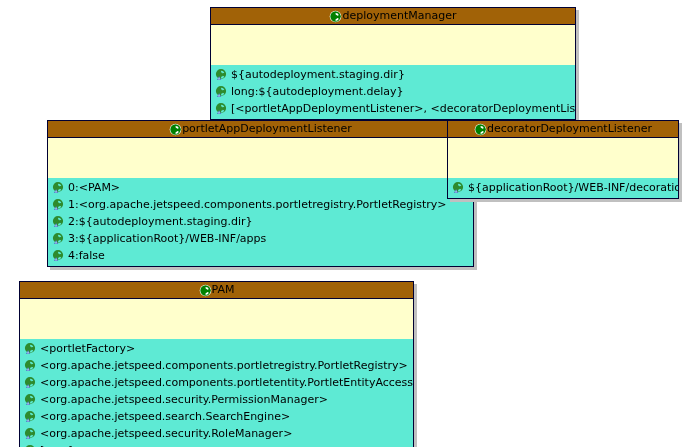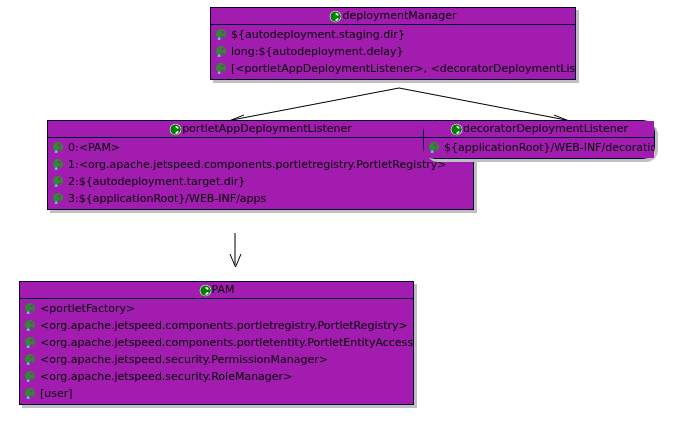--- a/index.html
+++ b/index.html
@@ -40,35 +40,36 @@
     background: #ffffcc;
     box-shadow: 3px 3px 0 0 #c0c0c0;
   }
 
   .node-title {
     box-sizing: border-box;
     height: 17px;
     line-height: 16px;
     text-align: center;
     border-bottom: 1px solid #000033;
-    background: #a21caf;
+    background: #a16207;
     font-size: 11px;
     color: #000000;
     white-space: nowrap;
     overflow: hidden;
     padding: 0 4px;
   }
   .node-title .title-text {
     display: inline-block;
     vertical-align: middle;
   }
 
   .node-attrs {
     padding: 1px 0 2px 0;
-    background: #a21caf;
+    background: #5eead4;
+    margin-top: 40px;
   }
 
   .attr-row {
     display: flex;
     align-items: center;
     height: 17px;
     padding-left: 4px;
     font-size: 11px;
     color: #000000;
     white-space: nowrap;
@@ -199,37 +200,48 @@
       </div>
       <div class="attr-row">
         <span class="icon-attr">
           <svg width="13" height="13" viewBox="0 0 13 13">
             <path d="M6.0 0.9 A5.1 5.1 0 1 0 6.0 11.1 A5.1 5.1 0 1 0 6.0 0.9 Z M6.1 2.7 A3.3 3.3 0 0 1 9.3 4.8 L7.8 5.5 A1.8 1.8 0 0 0 6.1 4.4 A1.8 1.8 0 0 0 6.1 8.8 A1.8 1.8 0 0 0 7.8 7.7 L9.3 8.4 A3.3 3.3 0 0 1 6.1 10.5 Z" fill="#2e8b2e"></path>
             <rect x="7.9" y="5.2" width="3.0" height="1.5" fill="#2e8b2e"></rect>
             <path d="M4.1 8.0 L6.3 11.9 L1.9 11.9 Z" fill="#4a78c8"></path>
             <path d="M4.1 9.1 L5.4 11.4 L2.8 11.4 Z" fill="#a8c4e8"></path>
           </svg>
         </span>
-          <span class="attr-text">2:${autodeployment.target.dir}</span>
+          <span class="attr-text">2:${autodeployment.staging.dir}</span>
       </div>
       <div class="attr-row">
         <span class="icon-attr">
           <svg width="13" height="13" viewBox="0 0 13 13">
             <path d="M6.0 0.9 A5.1 5.1 0 1 0 6.0 11.1 A5.1 5.1 0 1 0 6.0 0.9 Z M6.1 2.7 A3.3 3.3 0 0 1 9.3 4.8 L7.8 5.5 A1.8 1.8 0 0 0 6.1 4.4 A1.8 1.8 0 0 0 6.1 8.8 A1.8 1.8 0 0 0 7.8 7.7 L9.3 8.4 A3.3 3.3 0 0 1 6.1 10.5 Z" fill="#2e8b2e"></path>
             <rect x="7.9" y="5.2" width="3.0" height="1.5" fill="#2e8b2e"></rect>
             <path d="M4.1 8.0 L6.3 11.9 L1.9 11.9 Z" fill="#4a78c8"></path>
             <path d="M4.1 9.1 L5.4 11.4 L2.8 11.4 Z" fill="#a8c4e8"></path>
           </svg>
         </span>
           <span class="attr-text">3:${applicationRoot}/WEB-INF/apps</span>
       </div>
+      <div class="attr-row">
+        <span class="icon-attr">
+          <svg width="13" height="13" viewBox="0 0 13 13">
+            <path d="M6.0 0.9 A5.1 5.1 0 1 0 6.0 11.1 A5.1 5.1 0 1 0 6.0 0.9 Z M6.1 2.7 A3.3 3.3 0 0 1 9.3 4.8 L7.8 5.5 A1.8 1.8 0 0 0 6.1 4.4 A1.8 1.8 0 0 0 6.1 8.8 A1.8 1.8 0 0 0 7.8 7.7 L9.3 8.4 A3.3 3.3 0 0 1 6.1 10.5 Z" fill="#2e8b2e"></path>
+            <rect x="7.9" y="5.2" width="3.0" height="1.5" fill="#2e8b2e"></rect>
+            <path d="M4.1 8.0 L6.3 11.9 L1.9 11.9 Z" fill="#4a78c8"></path>
+            <path d="M4.1 9.1 L5.4 11.4 L2.8 11.4 Z" fill="#a8c4e8"></path>
+          </svg>
+        </span>
+          <span class="attr-text">4:false</span>
+      </div>
     </div>
   </div>
 
-  <div class="uml-node" id="node-decoratorDeploymentListener" style="left:423px; top:120px; width:232px;border-radius:12px;">
+  <div class="uml-node" id="node-decoratorDeploymentListener" style="left:447px; top:120px; width:232px;">
     <div class="node-title">
       <span class="icon-class">
         <svg width="13" height="13" viewBox="0 0 13 13">
           <circle cx="6.5" cy="6.5" r="5.8" fill="#ffffff"></circle>
           <path d="M6.5 1.3 A5.2 5.2 0 1 0 6.5 11.7 A5.2 5.2 0 1 0 6.5 1.3 Z M6.6 3.1 A3.4 3.4 0 0 1 9.9 5.2 L8.3 5.9 A1.9 1.9 0 0 0 6.6 4.8 A1.9 1.9 0 0 0 6.6 9.2 A1.9 1.9 0 0 0 8.3 8.1 L9.9 8.8 A3.4 3.4 0 0 1 6.6 10.9 Z" fill="#008000"></path>
           <rect x="8.4" y="5.6" width="3.2" height="1.6" fill="#008000"></rect>
         </svg>
       </span><span class="title-text">decoratorDeploymentListener</span>
     </div>
     <div class="node-attrs">
@@ -304,20 +316,31 @@
       </div>
       <div class="attr-row">
         <span class="icon-attr">
           <svg width="13" height="13" viewBox="0 0 13 13">
             <path d="M6.0 0.9 A5.1 5.1 0 1 0 6.0 11.1 A5.1 5.1 0 1 0 6.0 0.9 Z M6.1 2.7 A3.3 3.3 0 0 1 9.3 4.8 L7.8 5.5 A1.8 1.8 0 0 0 6.1 4.4 A1.8 1.8 0 0 0 6.1 8.8 A1.8 1.8 0 0 0 7.8 7.7 L9.3 8.4 A3.3 3.3 0 0 1 6.1 10.5 Z" fill="#2e8b2e"></path>
             <rect x="7.9" y="5.2" width="3.0" height="1.5" fill="#2e8b2e"></rect>
             <path d="M4.1 8.0 L6.3 11.9 L1.9 11.9 Z" fill="#4a78c8"></path>
             <path d="M4.1 9.1 L5.4 11.4 L2.8 11.4 Z" fill="#a8c4e8"></path>
           </svg>
         </span>
+          <span class="attr-text">&lt;org.apache.jetspeed.search.SearchEngine&gt;</span>
+      </div>
+      <div class="attr-row">
+        <span class="icon-attr">
+          <svg width="13" height="13" viewBox="0 0 13 13">
+            <path d="M6.0 0.9 A5.1 5.1 0 1 0 6.0 11.1 A5.1 5.1 0 1 0 6.0 0.9 Z M6.1 2.7 A3.3 3.3 0 0 1 9.3 4.8 L7.8 5.5 A1.8 1.8 0 0 0 6.1 4.4 A1.8 1.8 0 0 0 6.1 8.8 A1.8 1.8 0 0 0 7.8 7.7 L9.3 8.4 A3.3 3.3 0 0 1 6.1 10.5 Z" fill="#2e8b2e"></path>
+            <rect x="7.9" y="5.2" width="3.0" height="1.5" fill="#2e8b2e"></rect>
+            <path d="M4.1 8.0 L6.3 11.9 L1.9 11.9 Z" fill="#4a78c8"></path>
+            <path d="M4.1 9.1 L5.4 11.4 L2.8 11.4 Z" fill="#a8c4e8"></path>
+          </svg>
+        </span>
           <span class="attr-text">&lt;org.apache.jetspeed.security.RoleManager&gt;</span>
       </div>
       <div class="attr-row">
         <span class="icon-attr">
           <svg width="13" height="13" viewBox="0 0 13 13">
             <path d="M6.0 0.9 A5.1 5.1 0 1 0 6.0 11.1 A5.1 5.1 0 1 0 6.0 0.9 Z M6.1 2.7 A3.3 3.3 0 0 1 9.3 4.8 L7.8 5.5 A1.8 1.8 0 0 0 6.1 4.4 A1.8 1.8 0 0 0 6.1 8.8 A1.8 1.8 0 0 0 7.8 7.7 L9.3 8.4 A3.3 3.3 0 0 1 6.1 10.5 Z" fill="#2e8b2e"></path>
             <rect x="7.9" y="5.2" width="3.0" height="1.5" fill="#2e8b2e"></rect>
             <path d="M4.1 8.0 L6.3 11.9 L1.9 11.9 Z" fill="#4a78c8"></path>
             <path d="M4.1 9.1 L5.4 11.4 L2.8 11.4 Z" fill="#a8c4e8"></path>
           </svg>

